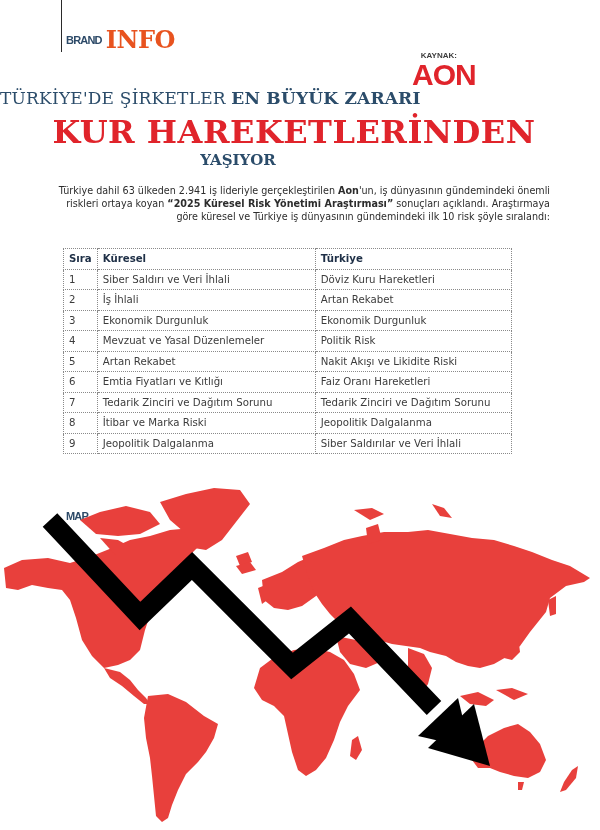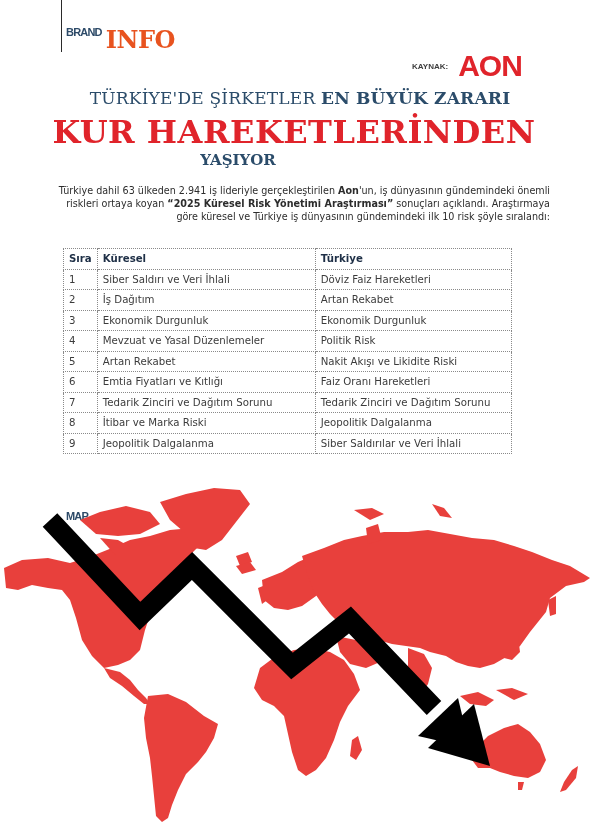--- a/index.html
+++ b/index.html
@@ -1,32 +1,32 @@
 <!DOCTYPE html>
 <html><head>
   <meta charset="utf-8">
   <style>
     * { margin: 0; padding: 0; box-sizing: border-box; }
     html, body { width: 600px; height: 830px; background: #ffffff; overflow: hidden; }
     body { position: relative; font-family: "Liberation Sans", sans-serif; }
 
     .vline { position: absolute; left: 61px; top: 0; width: 1px; height: 52px; background: #2a2a2a; }
 
-    .logo { position: absolute; left: 66px; top: 28px; display: flex; }
+    .logo { position: absolute; left: 66px; top: 28px; display: flex; align-items: center; }
     .brandmap { display: flex; flex-direction: column; line-height: 9px; margin-right: 4px; }
     .brandmap span { font-family: "Liberation Sans", sans-serif; font-weight: bold; font-size: 11px; letter-spacing: -0.8px; color: #2d4a68; }
     .brandmap span.map { color: #1f2c3a; }
     .brandmap .dot { color: #e8531f; }
     .info { font-family: "DejaVu Serif", serif; font-weight: bold; font-size: 24px; color: #e8531f; letter-spacing: -0.5px; line-height: 24px; }
 
-    .source { position: absolute; left: 412px; top: 51px; display: flex; align-items: center; }
+    .source { position: absolute; left: 412px; top: 51px; display: flex; align-items: center; flex-direction: column; }
     .source-label { font-family: "Liberation Sans", sans-serif; font-size: 8px; font-weight: bold; color: #3d3d3d; margin-right: 10px; }
     .aon { font-family: "Liberation Sans", sans-serif; font-weight: bold; font-size: 30px; color: #e0242b; letter-spacing: -1px; line-height: 30px; }
 
-    .title1 { position: absolute; top: 88px; left: 0; width: 600px; text-align: center; font-family: "DejaVu Serif", serif; font-size: 17px; color: #2b4c6a; letter-spacing: 0.2px; }
+    .title1 { position: absolute; top: 88px; left: 0; width: 600px; text-align: left; font-family: "DejaVu Serif", serif; font-size: 17px; color: #2b4c6a; letter-spacing: 0.2px; }
     .title1 b { font-weight: bold; color: #2b4c6a; }
     .title2 { position: absolute; top: 113px; left: 0; width: 588px; text-align: center; font-family: "DejaVu Serif", serif; font-weight: bold; font-size: 32px; color: #e0242b; letter-spacing: 0.5px; }
     .title3 { position: absolute; top: 151px; left: 0; width: 476px; text-align: center; font-family: "DejaVu Serif", serif; font-weight: bold; font-size: 15px; color: #2b4c6a; }
 
     .intro { position: absolute; top: 184px; left: 50px; width: 500px; text-align: right; font-family: "DejaVu Sans", sans-serif; font-size: 9.6px; line-height: 13px; color: #2c2c2c; }
     .intro b { font-weight: bold; }
 
     .risk-table { position: absolute; left: 63px; top: 248px; width: 449px; border-collapse: collapse; font-family: "DejaVu Sans", sans-serif; font-size: 10.2px; color: #3b3b3b; }
     .risk-table th, .risk-table td { border: 1px dotted #8a8a8a; height: 20.5px; padding: 0 5px; text-align: left; font-weight: normal; white-space: nowrap; }
     .risk-table th { font-weight: bold; color: #1e2f46; }
@@ -64,25 +64,25 @@
     <tr>
       <th class="c0">Sıra</th>
       <th class="c1">Küresel</th>
       <th>Türkiye</th>
     </tr>
   </thead>
   <tbody>
     <tr>
         <td>1</td>
         <td>Siber Saldırı ve Veri İhlali</td>
-        <td>Döviz Faiz Hareketleri</td>
+        <td>Döviz Kuru Hareketleri</td>
       </tr>
     <tr>
         <td>2</td>
-        <td>İş Dağıtım</td>
+        <td>İş İhlali</td>
         <td>Artan Rekabet</td>
       </tr>
     <tr>
         <td>3</td>
         <td>Ekonomik Durgunluk</td>
         <td>Ekonomik Durgunluk</td>
       </tr>
     <tr>
         <td>4</td>
         <td>Mevzuat ve Yasal Düzenlemeler</td>

